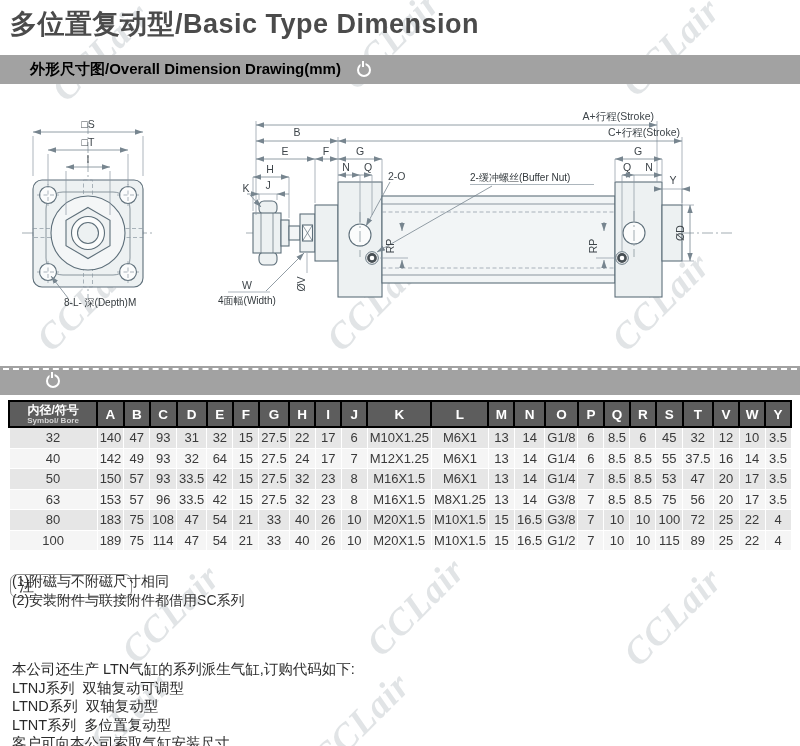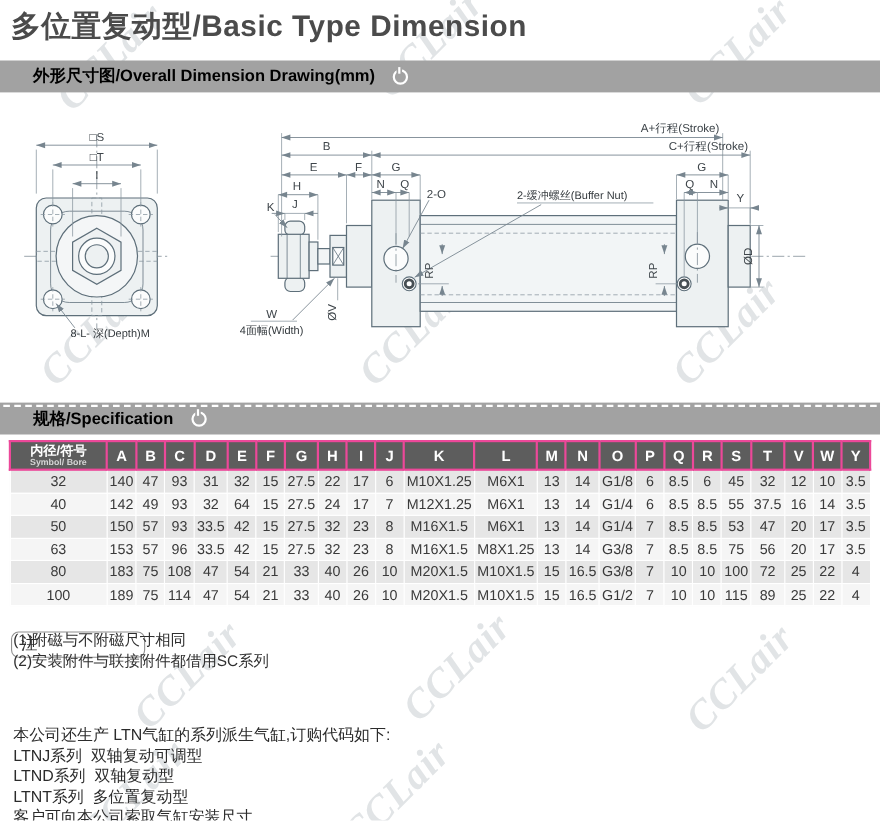--- a/index.html
+++ b/index.html
@@ -45,21 +45,21 @@
   .ptw{stroke:#5e6f7a;stroke-width:1.1;fill:#fbfcfc;}
   .thin{stroke:#5e6f7a;stroke-width:0.7;fill:none;}
   .cl{stroke:#7d8a93;stroke-width:0.7;stroke-dasharray:11 3 2 3;fill:none;}
   .hd{stroke:#8a97a0;stroke-width:0.7;stroke-dasharray:4 2.5;fill:none;}
   .spec-table{
     position:absolute;top:400px;left:8px;width:784px;z-index:2;
     border-collapse:collapse;text-align:center;
   }
   .spec-table th{
     background:#5d5d5d;color:#fff;font-size:13.5px;font-weight:bold;
-    border:2px solid #ec4899;height:24px;padding:0 2px;min-width:20px;
+    border:2px solid #000000;height:24px;padding:0 2px;min-width:20px;
   }
   .spec-table th.bore{width:84px;}
   .spec-table th .cn{font-size:12px;line-height:12px;}
   .spec-table th .en{font-size:8px;line-height:9px;color:#d5d5d5;font-weight:bold;}
   .spec-table td{
     font-size:13px;color:#3a3a3a;border:1px solid #ffffff;height:19.5px;padding:0 2px;
   }
   .spec-table tr.odd td{background:#e6e6e6;}
   .spec-table tr.even td{background:#f5f5f5;}
   .note-box{
@@ -269,21 +269,20 @@
     <line class="xl" x1="228" y1="207" x2="270" y2="207"></line>
     <line class="dl" x1="266" y1="206" x2="304" y2="168" marker-end="url(#mE)"></line>
     <text class="cjk" x="218" y="219" text-anchor="start">4面幅(Width)</text>
     <line class="xl" x1="307" y1="168" x2="307" y2="188"></line>
     <text class="dimtxt" x="305" y="199" text-anchor="middle" transform="rotate(-90 305 199)">ØV</text>
   </g>
 </svg>
 </div>
 
 <div class="section-bar bar-spec">
-  <span>规格/Specification</span>
   <span class="power-icon"></span>
 </div>
 
 <table class="spec-table">
   <thead>
     <tr id="spec-header-row">
       <th class="bore">
         <div class="cn">内径/符号</div>
         <div class="en">Symbol/ Bore</div>
       </th>

